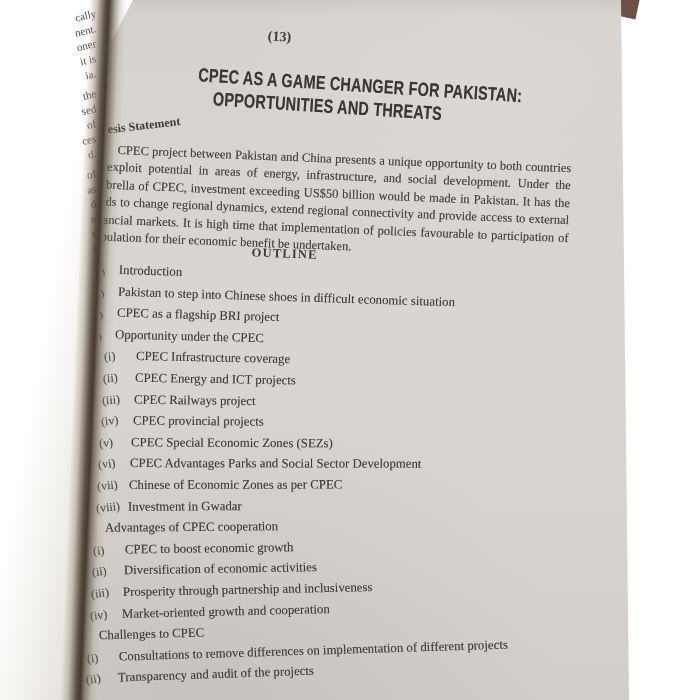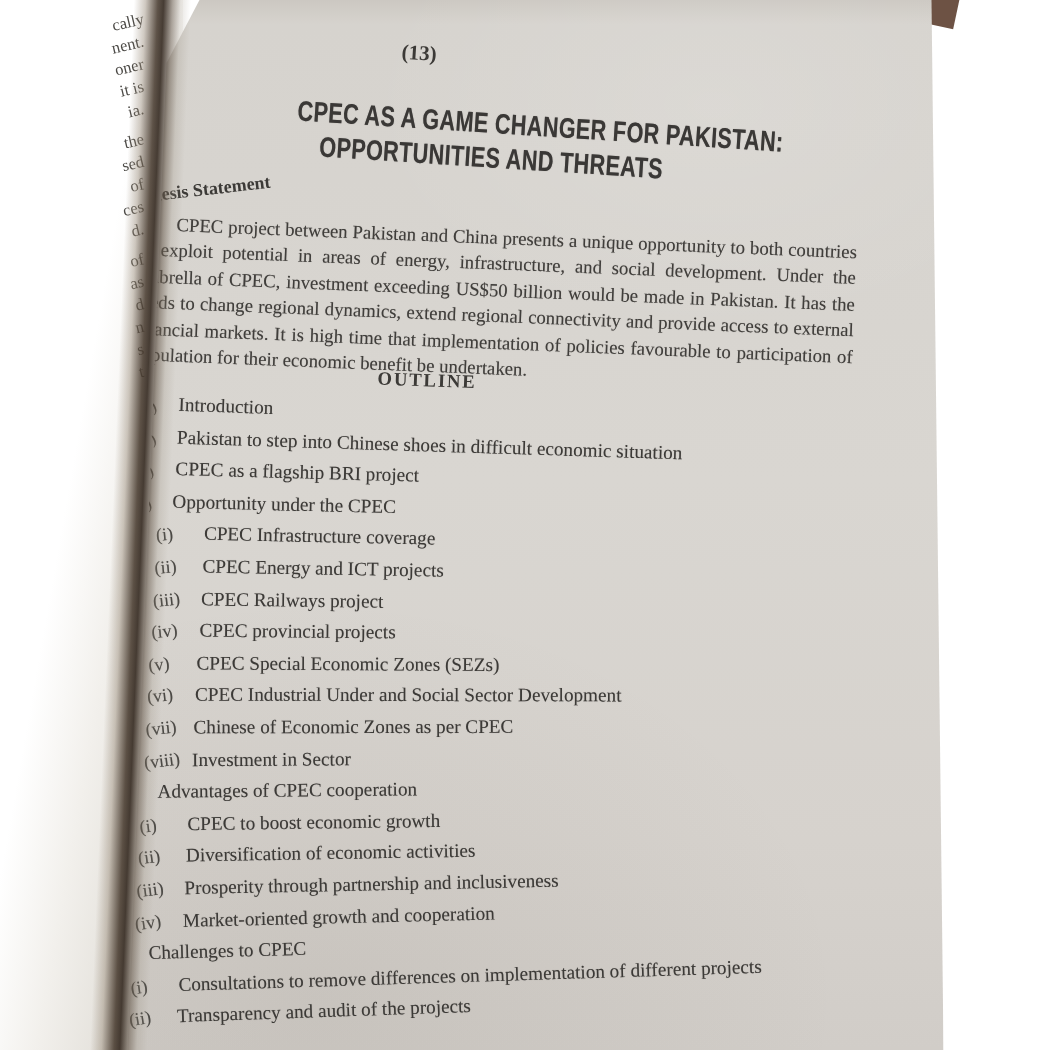--- a/index.html
+++ b/index.html
@@ -124,23 +124,23 @@
     <div id="outline">
         <div class="o-row l1" style="left: 96px; top: 262px; transform: rotate(2deg);"><span class="marker">a)</span><span class="txt">Introduction</span></div>
         <div class="o-row l1" style="left: 94.8px; top: 283.6px; transform: rotate(1.79deg);"><span class="marker">b)</span><span class="txt">Pakistan to step into Chinese shoes in difficult economic situation</span></div>
         <div class="o-row l1" style="left: 93.6px; top: 305.2px; transform: rotate(1.58deg);"><span class="marker">c)</span><span class="txt">CPEC as a flagship BRI project</span></div>
         <div class="o-row l1" style="left: 92.4px; top: 326.8px; transform: rotate(1.37deg);"><span class="marker">d)</span><span class="txt">Opportunity under the CPEC</span></div>
         <div class="o-row l2" style="left: 91.2px; top: 348.4px; transform: rotate(1.16deg);"><span class="marker">(i)</span><span class="txt">CPEC Infrastructure coverage</span></div>
         <div class="o-row l2" style="left: 90px; top: 370px; transform: rotate(0.95deg);"><span class="marker">(ii)</span><span class="txt">CPEC Energy and ICT projects</span></div>
         <div class="o-row l2" style="left: 88.8px; top: 391.6px; transform: rotate(0.74deg);"><span class="marker">(iii)</span><span class="txt">CPEC Railways project</span></div>
         <div class="o-row l2" style="left: 87.6px; top: 413.2px; transform: rotate(0.53deg);"><span class="marker">(iv)</span><span class="txt">CPEC provincial projects</span></div>
         <div class="o-row l2" style="left: 86.4px; top: 434.8px; transform: rotate(0.32deg);"><span class="marker">(v)</span><span class="txt">CPEC Special Economic Zones (SEZs)</span></div>
-        <div class="o-row l2" style="left: 85.2px; top: 456.4px; transform: rotate(0.11deg);"><span class="marker">(vi)</span><span class="txt">CPEC Industrial Under and Social Sector Development</span></div>
+        <div class="o-row l2" style="left: 85.2px; top: 456.4px; transform: rotate(0.11deg);"><span class="marker">(vi)</span><span class="txt">CPEC Advantages Parks and Social Sector Development</span></div>
         <div class="o-row l2" style="left: 84px; top: 478px; transform: rotate(-0.1deg);"><span class="marker">(vii)</span><span class="txt">Chinese of Economic Zones as per CPEC</span></div>
-        <div class="o-row l2" style="left: 82.8px; top: 499.6px; transform: rotate(-0.31deg);"><span class="marker">(viii)</span><span class="txt">Investment in Sector</span></div>
+        <div class="o-row l2" style="left: 82.8px; top: 499.6px; transform: rotate(-0.31deg);"><span class="marker">(viii)</span><span class="txt">Investment in Gwadar</span></div>
         <div class="o-row l1" style="left: 81.6px; top: 521.2px; transform: rotate(-0.52deg);"><span class="marker">e)</span><span class="txt">Advantages of CPEC cooperation</span></div>
         <div class="o-row l2" style="left: 80.4px; top: 542.8px; transform: rotate(-0.73deg);"><span class="marker">(i)</span><span class="txt">CPEC to boost economic growth</span></div>
         <div class="o-row l2" style="left: 79.2px; top: 564.4px; transform: rotate(-0.94deg);"><span class="marker">(ii)</span><span class="txt">Diversification of economic activities</span></div>
         <div class="o-row l2" style="left: 78px; top: 586px; transform: rotate(-1.15deg);"><span class="marker">(iii)</span><span class="txt">Prosperity through partnership and inclusiveness</span></div>
         <div class="o-row l2" style="left: 76.8px; top: 607.6px; transform: rotate(-1.36deg);"><span class="marker">(iv)</span><span class="txt">Market-oriented growth and cooperation</span></div>
         <div class="o-row l1" style="left: 75.6px; top: 629.2px; transform: rotate(-1.57deg);"><span class="marker">f)</span><span class="txt">Challenges to CPEC</span></div>
         <div class="o-row l2" style="left: 74.4px; top: 650.8px; transform: rotate(-1.78deg);"><span class="marker">(i)</span><span class="txt">Consultations to remove differences on implementation of different projects</span></div>
         <div class="o-row l2" style="left: 73.2px; top: 672.4px; transform: rotate(-1.99deg);"><span class="marker">(ii)</span><span class="txt">Transparency and audit of the projects</span></div>
       </div>
 

